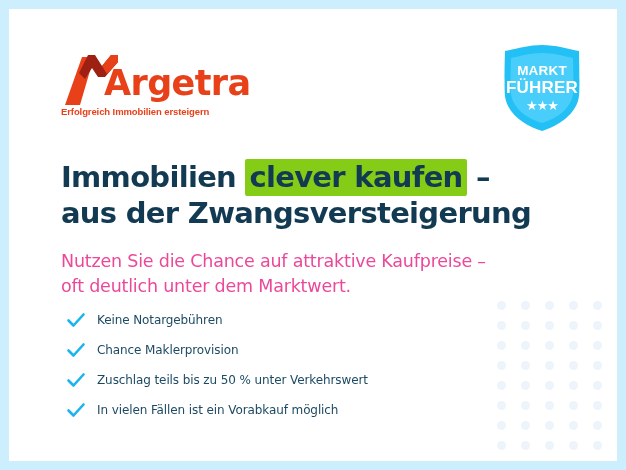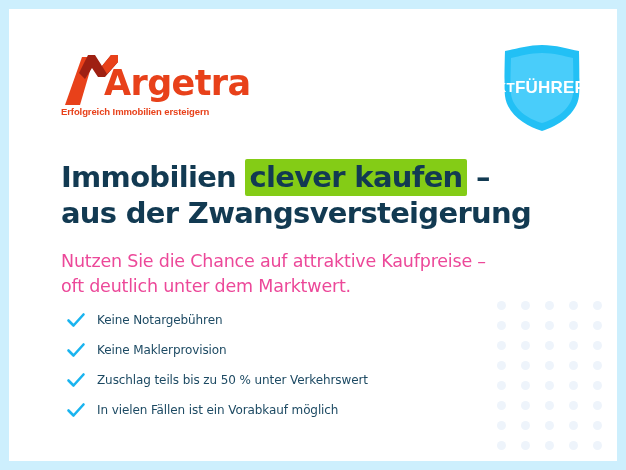--- a/index.html
+++ b/index.html
@@ -92,21 +92,21 @@
     height: 92px;
   }
   .badge svg { display: block; }
   .badge-text {
     position: absolute;
     left: 0;
     top: 0;
     width: 92px;
     height: 92px;
     display: flex;
-    flex-direction: row;
+    flex-direction: column;
     align-items: center;
     justify-content: center;
     pointer-events: none;
   }
   .badge-line1 {
     font-size: 13.5px;
     font-weight: 700;
     color: #ffffff;
     letter-spacing: 0.2px;
     line-height: 1.05;
@@ -279,21 +279,21 @@
     <li class="benefit-item">
       <svg class="check-icon" viewBox="0 0 22 22">
         <path d="M3.5 11.5 L8.5 16.5 L18.5 5.5" fill="none" stroke="#1ab4ef" stroke-width="2.6" stroke-linecap="round" stroke-linejoin="round"></path>
       </svg>
       <span class="benefit-label">Keine Notargebühren</span>
     </li>
     <li class="benefit-item">
       <svg class="check-icon" viewBox="0 0 22 22">
         <path d="M3.5 11.5 L8.5 16.5 L18.5 5.5" fill="none" stroke="#1ab4ef" stroke-width="2.6" stroke-linecap="round" stroke-linejoin="round"></path>
       </svg>
-      <span class="benefit-label">Keine Maklerprovision</span>
+      <span class="benefit-label">Chance Maklerprovision</span>
     </li>
     <li class="benefit-item">
       <svg class="check-icon" viewBox="0 0 22 22">
         <path d="M3.5 11.5 L8.5 16.5 L18.5 5.5" fill="none" stroke="#1ab4ef" stroke-width="2.6" stroke-linecap="round" stroke-linejoin="round"></path>
       </svg>
       <span class="benefit-label">Zuschlag teils bis zu 50 % unter Verkehrswert</span>
     </li>
     <li class="benefit-item">
       <svg class="check-icon" viewBox="0 0 22 22">
         <path d="M3.5 11.5 L8.5 16.5 L18.5 5.5" fill="none" stroke="#1ab4ef" stroke-width="2.6" stroke-linecap="round" stroke-linejoin="round"></path>

